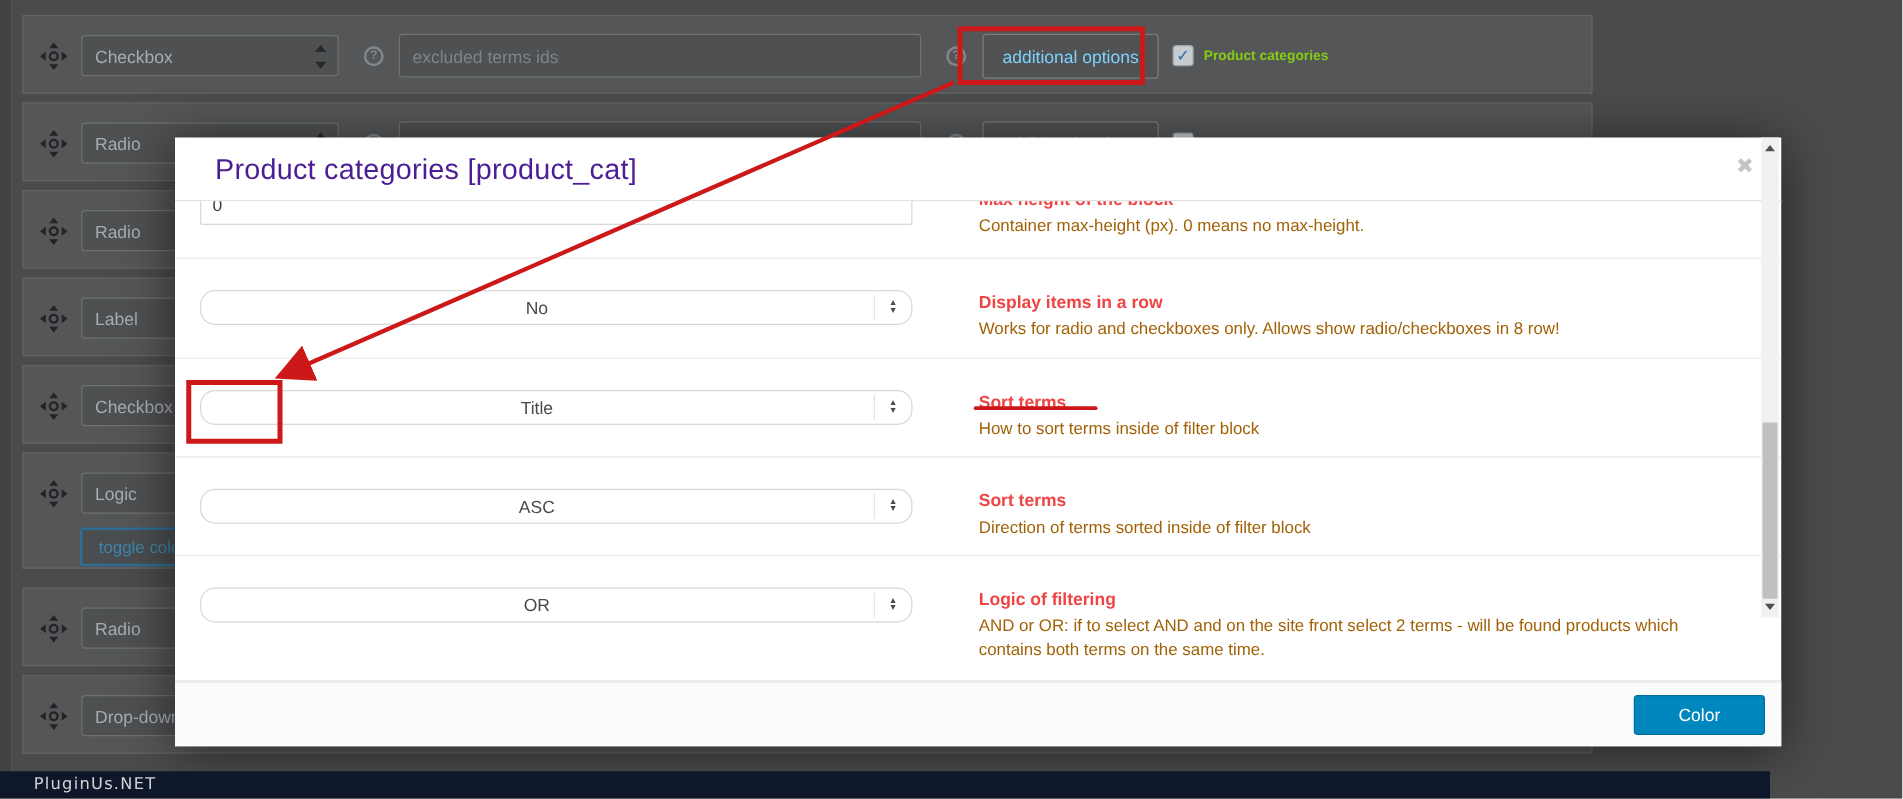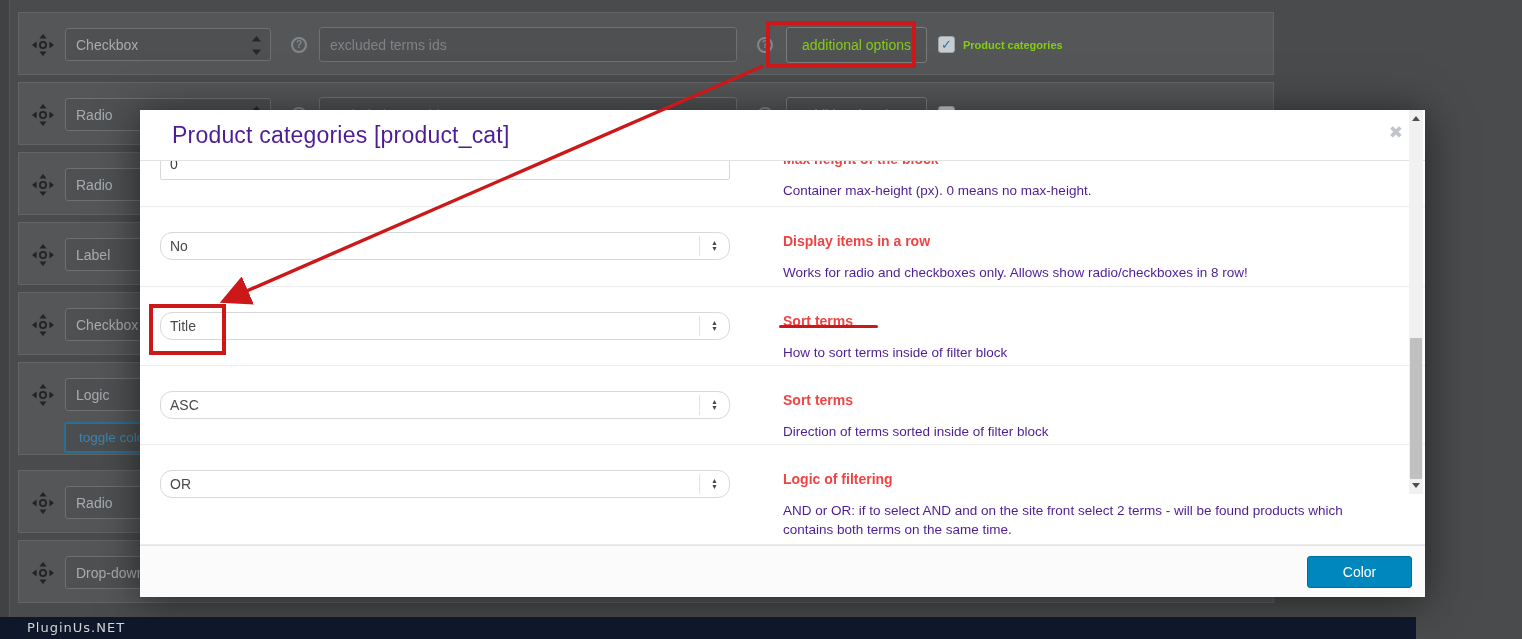--- a/index.html
+++ b/index.html
@@ -15,47 +15,47 @@
   .bg-select { position:relative; margin-left:10px; width:206px; height:33px; background:#4e5052; border:1px solid #6e7072;
                border-radius:3px; display:flex; align-items:center; padding:0 26px 0 10px; }
   .bg-select span { color:#a8acaf; font-size:14px; }
   .sel-arrows { position:absolute; right:7px; top:7px; width:13px; height:19px; }
   .bg-help { margin-left:20px; flex:0 0 16px; width:16px; height:16px; border:2px solid #82878b; border-radius:50%;
              color:#82878b; font-size:10px; font-weight:bold; display:flex; align-items:center; justify-content:center; }
   .bg-input { margin-left:12px; width:418px; height:35px; background:#4e5052; border:1px solid #6e7072; border-radius:3px;
               padding:0 10px; font-size:14px; color:#a8acaf; font-family:inherit; outline:none; }
   .bg-input::placeholder { color:#7f8488; opacity:1; }
   .bg-btn { margin-left:13px; height:36px; padding:0 15px; background:#505254; border:1px solid #7a7c7e; border-radius:3px;
-            color:#84cc16; font-size:14px; font-family:inherit; white-space:nowrap; cursor:pointer; }
+            color:#7dd3fc; font-size:14px; font-family:inherit; white-space:nowrap; cursor:pointer; }
   .bg-cb { margin-left:11px; width:17px; height:17px; background:#c7ccd1; border:1px solid #9fa4a9; border-radius:3px;
            display:flex; align-items:center; justify-content:center; color:#2f73ab; font-size:13px; font-weight:bold; }
   .bg-cb-label { margin-left:8px; color:#84cc16; font-size:11px; font-weight:bold; }
   .toggle-color-btn { position:absolute; left:45px; top:59px; height:31px; padding:0 13px; background:#4b4e50;
                       border:2px solid #2f6e94; border-radius:3px; color:#3f85ad; font-size:13.5px; font-family:inherit; }
 
   
   .modal { position:absolute; left:140px; top:110px; width:1285px; height:487px; background:#fff;
            box-shadow:0 4px 40px rgba(0,0,0,0.55); z-index:10; }
   .m-header { position:relative; height:51px; border-bottom:1px solid #e2e2e2; display:flex; align-items:center; }
   .m-title { margin-left:32px; font-size:23px; font-weight:300; color:#4c1d95; letter-spacing:0.2px; }
   .m-close { position:absolute; right:22px; top:14px; font-size:17px; color:#c1c5c9; font-weight:bold; cursor:pointer; line-height:1; }
   .m-content { position:absolute; left:0; top:51px; width:1285px; height:384px; overflow:hidden; }
   .m-row { display:flex; align-items:flex-start; padding:25px 0 0 20px; border-bottom:1px solid #ececec; }
   .m-left { width:570px; flex:0 0 570px; }
   .m-select { position:relative; width:570px; height:28px; border:1px solid #d8d8d8; border-radius:12px; background:#fff;
-              display:flex; align-items:center; padding:0 40px 0 9px; cursor:pointer; }
+              display:flex; align-items:center; padding:0 40px 0 9px; cursor:pointer;justify-content:center; }
   .m-select > span { font-size:14px; color:#4a4a4a; }
   .m-spin { position:absolute; right:0; top:3px; bottom:3px; width:30px; border-left:1px solid #e3e3e3;
             display:flex; flex-direction:column; align-items:center; justify-content:center; color:#909090; }
   .m-spin i { font-style:normal; font-size:7px; line-height:6px; }
   .m-input { width:570px; height:33px; border:1px solid #d8d8d8; border-radius:2px; padding:0 9px; font-size:14px;
              color:#3c4043; font-family:inherit; outline:none; }
   .m-right { margin-left:53px; width:612px; }
   .m-label { font-size:14px; font-weight:bold; color:#ef4444; line-height:18px; }
-  .m-desc { margin-top:13px; font-size:13.5px; color:#4c1d95; line-height:19px; }
+  .m-desc { margin-top:3px; font-size:13.5px; color:#a16207; line-height:19px; }
   .m-footer { position:absolute; left:0; bottom:0; width:1285px; height:52px; background:#fbfbfb; border-top:1px solid #e3e3e3; }
   .apply-btn { position:absolute; right:13px; top:10px; width:105px; height:32px; background:#0087be; border:1px solid #0070a0;
                border-radius:3px; color:#fff; font-size:14px; font-family:inherit; cursor:pointer; }
 
   
   .m-scroll { position:absolute; right:2px; top:0; width:14px; height:384px; background:#f1f1f1; }
   .m-scroll .arr { position:absolute; left:0; width:14px; height:17px; display:flex; align-items:center; justify-content:center; cursor:pointer; }
   .m-scroll .arr.up { top:0; } .m-scroll .arr.down { bottom:0; }
   .tri-up { width:0; height:0; border-left:4px solid transparent; border-right:4px solid transparent; border-bottom:5px solid #4f4f4f; }
   .tri-down { width:0; height:0; border-left:4px solid transparent; border-right:4px solid transparent; border-top:5px solid #4f4f4f; }

